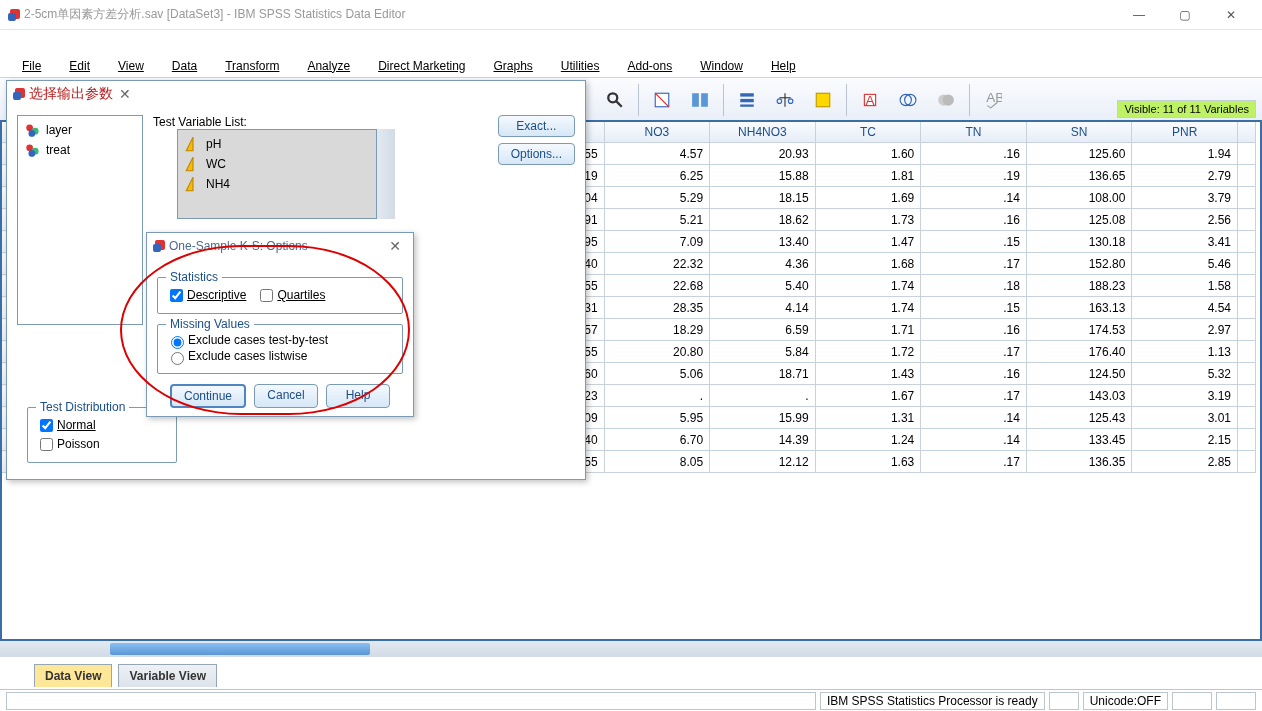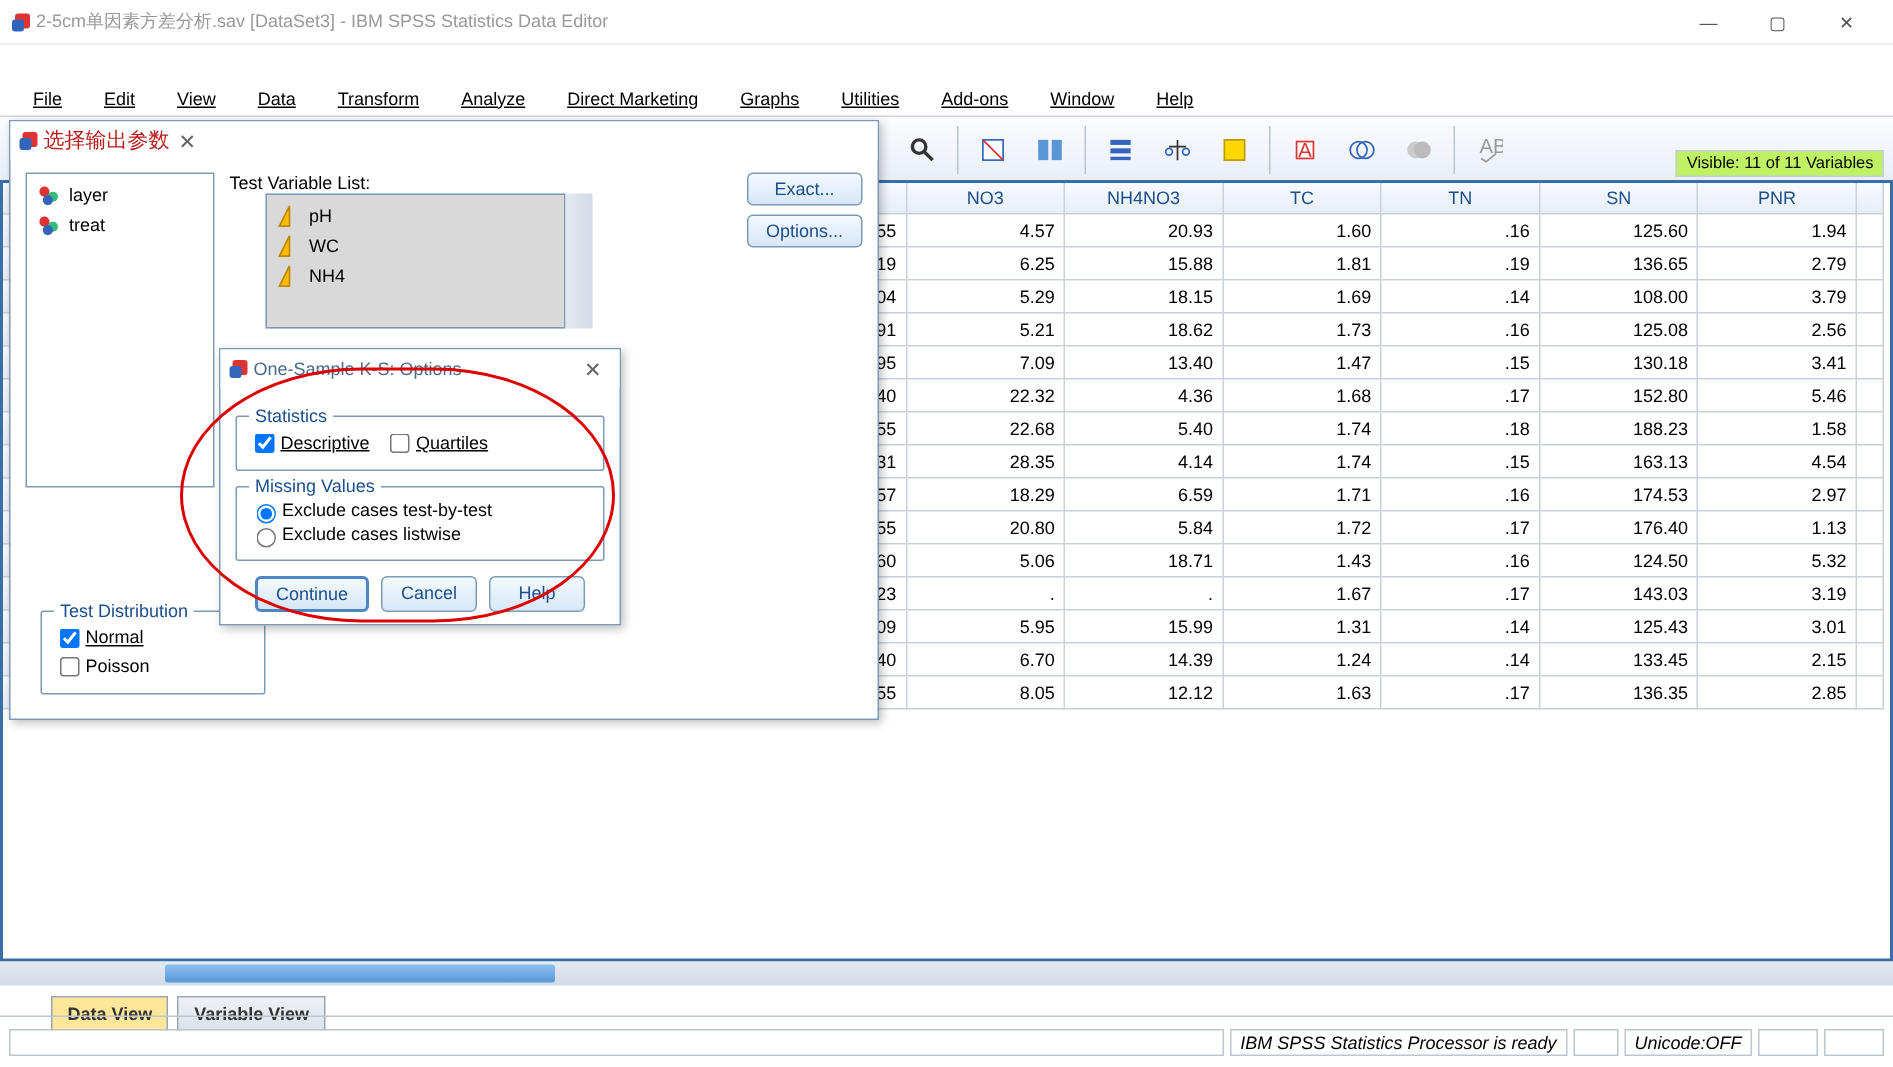--- a/index.html
+++ b/index.html
@@ -26,21 +26,21 @@
 table.grid th { background: linear-gradient(#f8fbff,#e6edf6); color: #1b4e8a; text-align: center; font-weight: normal; }
 table.grid th.rownum, table.grid td.rownum { background: linear-gradient(#f8fbff,#e6edf6); text-align: center; color: #1b4e8a; min-width: 60px; }
 
 .hscroll { position: absolute; left: 0; right: 0; bottom: 54px; height: 16px; background: linear-gradient(#e2e9f1,#d2dbe6); }
 .hscroll .thumb { position: absolute; left: 110px; top: 2px; width: 260px; height: 12px; background: linear-gradient(#8bbff0,#5a97d6); border-radius: 2px; }
 
 .view-tabs { position: absolute; left: 6px; bottom: 24px; display: flex; gap: 6px; margin-left: 28px; }
 .tab { padding: 4px 10px; border: 1px solid #97a6b4; border-bottom: none; background: linear-gradient(#eef2f6,#dbe2ea); font-weight: bold; color: #333; }
 .tab.active { background: #ffe79a; }
 
-.statusbar { position: absolute; left: 0; right: 0; bottom: 0; height: 34px; border-top: 1px solid #bcc6d0; display: flex; align-items: center; padding: 0 6px; gap: 4px; font-size: 11px; font-style: italic; }
+.statusbar { position: absolute; left: 0; right: 0; bottom: 0; height: 22px; border-top: 1px solid #bcc6d0; display: flex; align-items: center; padding: 0 6px; gap: 4px; font-size: 11px; }
 .statusbar .seg { border: 1px solid #bcc6d0; padding: 1px 6px; height: 18px; display: flex; align-items: center; }
 .statusbar .grow { flex: 1; }
 
 .dlg { position: absolute; background: #fff; border: 1px solid #7a9ab5; box-shadow: 2px 2px 6px rgba(0,0,0,.25); }
 .dlg .dlg-title { height: 26px; display: flex; align-items: center; padding: 0 6px; background: #fff; }
 .dlg .dlg-title .dlg-text { flex: 1; color: #4a6b8a; font-size: 12px; }
 .red-label { color: #b91c1c; font-size: 14px; }
 .dlg .close-x { color: #666; font-size: 14px; padding: 0 6px; }
 .dlg .dlg-body { padding: 8px 10px; }
 .dlg .btn { display: inline-block; min-width: 64px; padding: 3px 12px; border: 1px solid #7a9ab5; border-radius: 4px; background: linear-gradient(#f4f9ff,#d6e7f6); color: #1b4e8a; text-align: center; }

